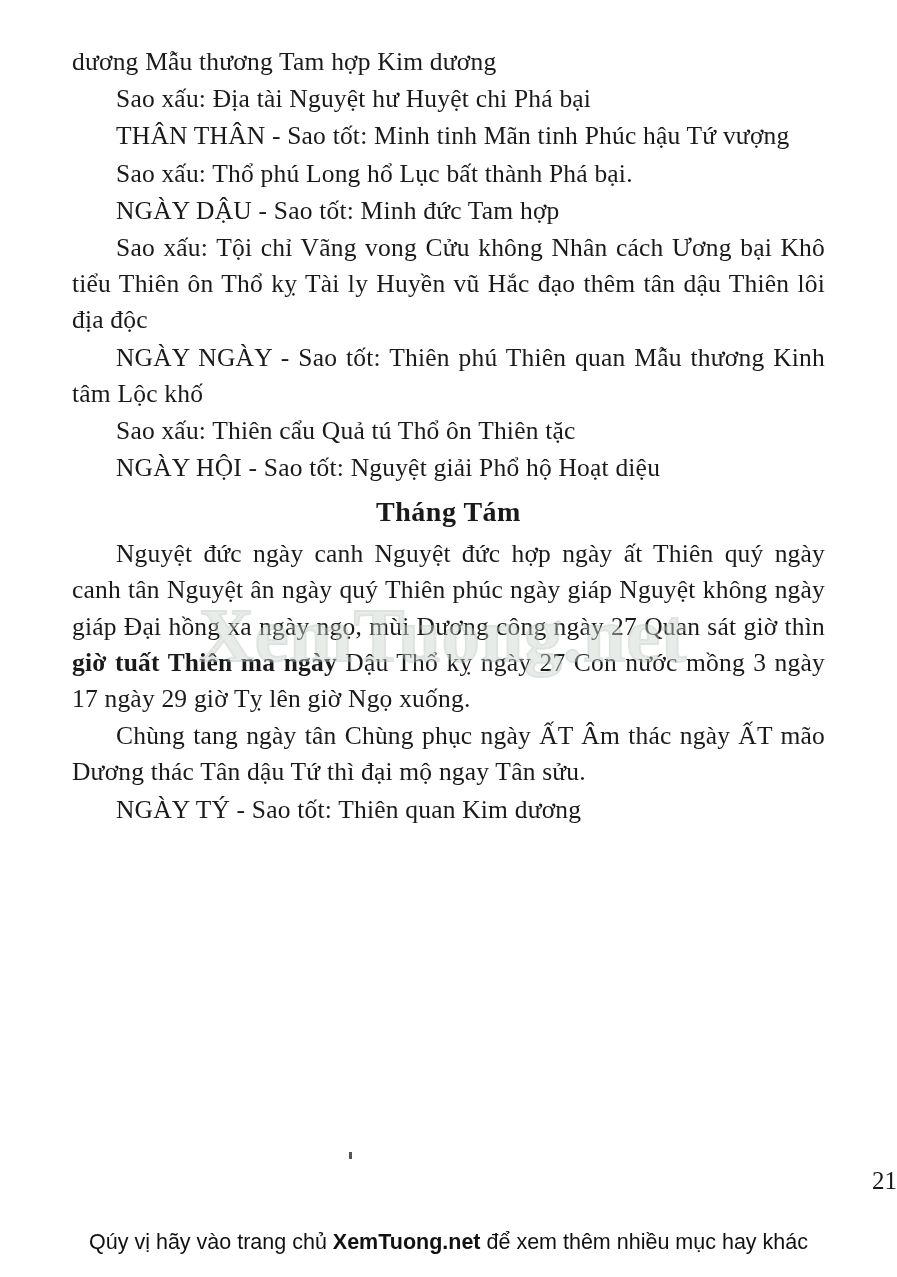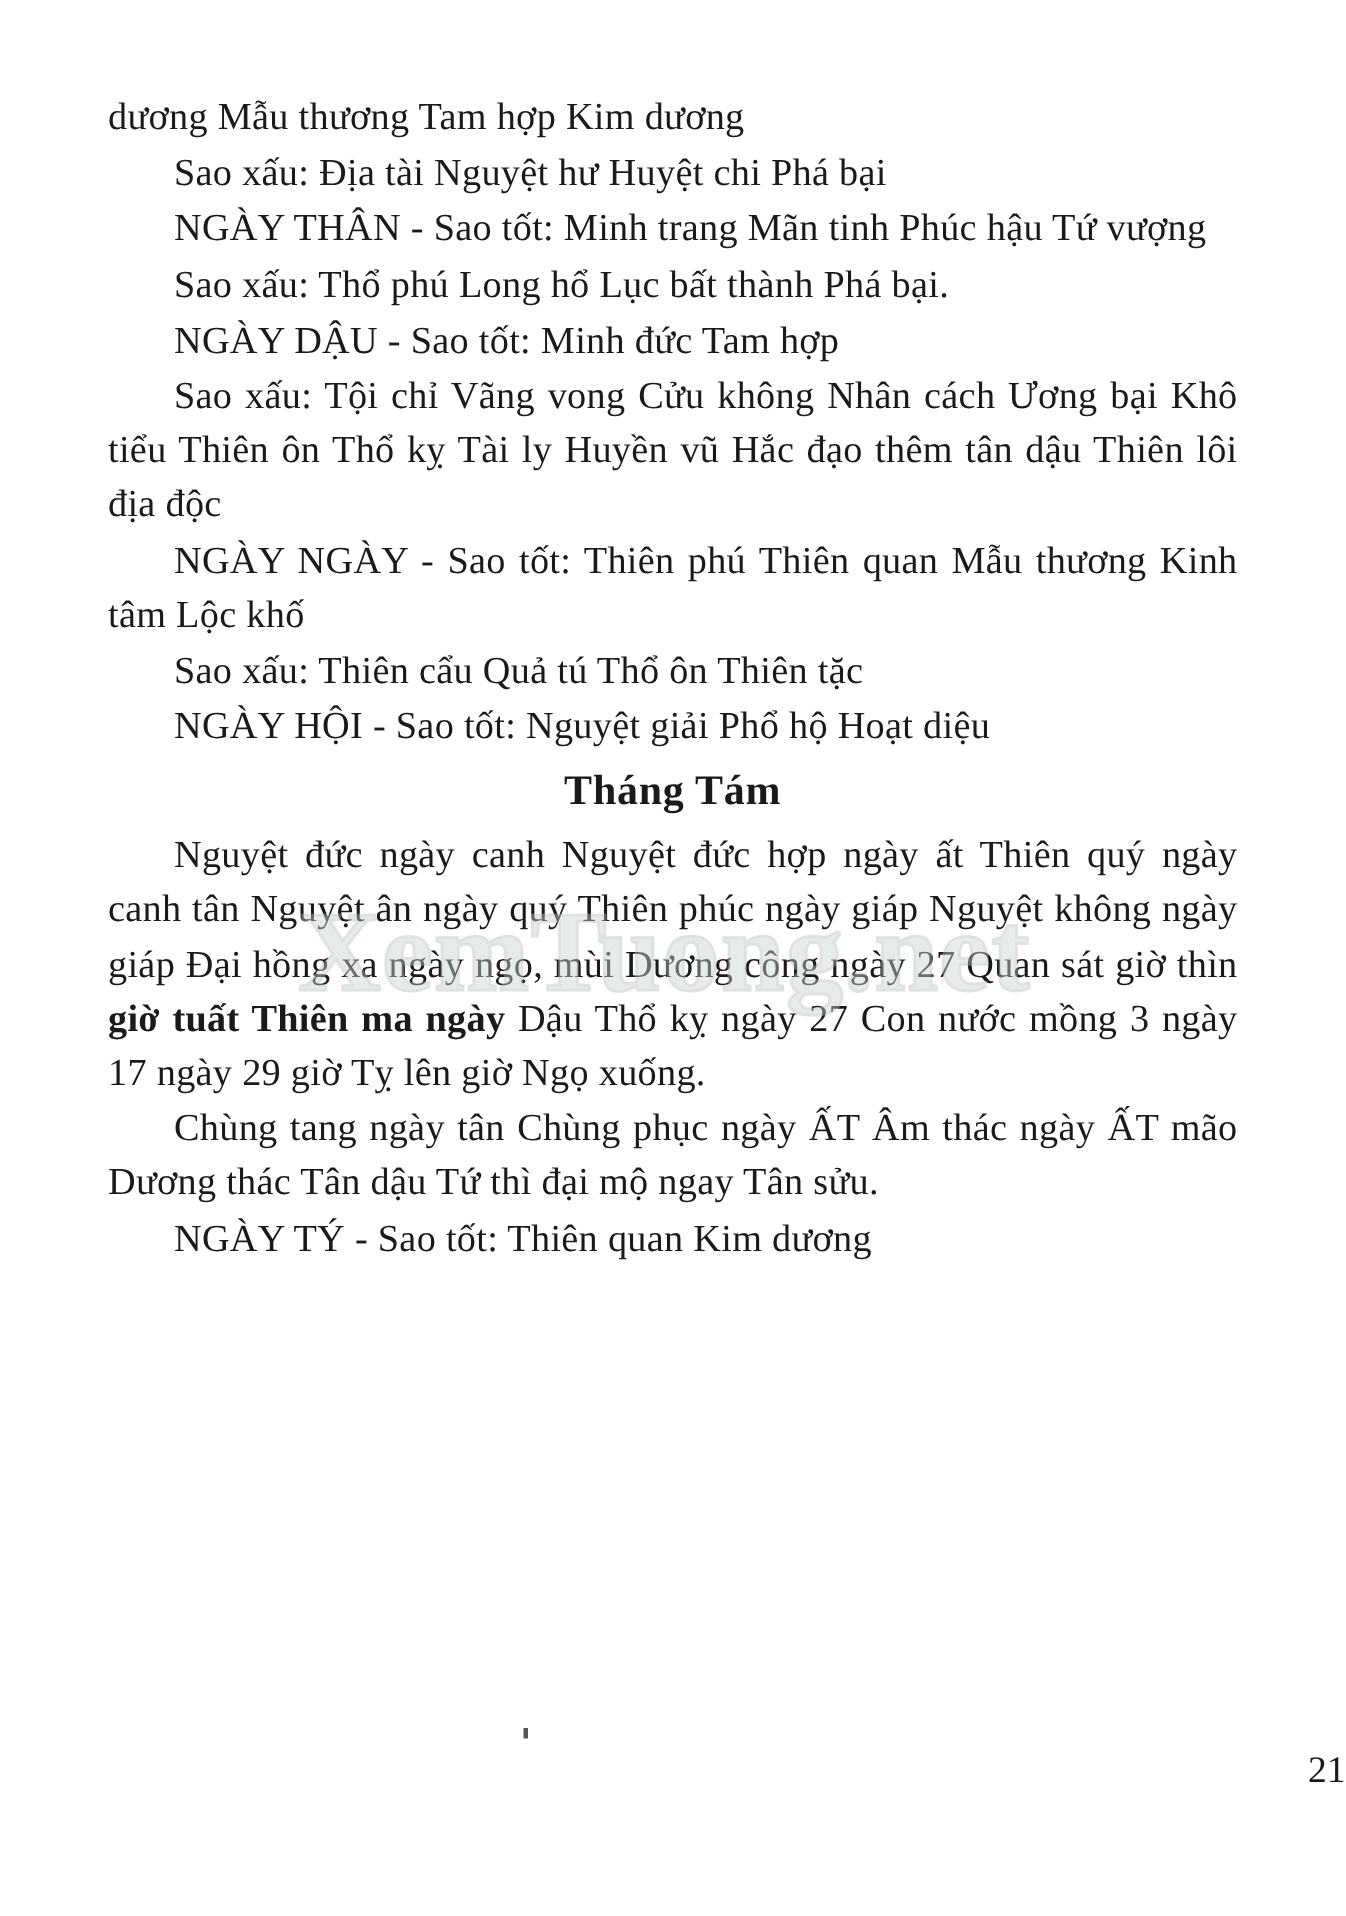--- a/index.html
+++ b/index.html
@@ -13,21 +13,21 @@
     position: relative;
     font-family: "Liberation Serif", serif;
     color: #1a1a1a;
     overflow: hidden;
   }
   .page {
     position: relative;
     width: 897px;
     height: 1277px;
     box-sizing: border-box;
-    padding: 60px 72px 0 72px;
+    padding: 44px 72px 0 72px;
   }
   .body-text {
     font-size: 25.5px;
     line-height: 1.42;
     text-align: justify;
     text-justify: inter-word;
     letter-spacing: 0.2px;
   }
   .para {
     margin: 0 0 1px 0;
@@ -104,21 +104,21 @@
 </style>
 </head>
 <body>
 
 <div class="page">
 
   <div class="body-text">
 
     <p class="para noindent last-line-left">dương Mẫu thương Tam hợp Kim dương</p>
     <p class="para last-line-left">Sao xấu: Địa tài Nguyệt hư Huyệt chi Phá bại</p>
-    <p class="para last-line-left">NGÀY THÂN - Sao tốt: Minh trang Mãn tinh Phúc hậu Tứ vượng</p>
+    <p class="para last-line-left">THÂN THÂN - Sao tốt: Minh tinh Mãn tinh Phúc hậu Tứ vượng</p>
     <p class="para last-line-left">Sao xấu: Thổ phú Long hổ Lục bất thành Phá bại.</p>
     <p class="para last-line-left">NGÀY DẬU - Sao tốt: Minh đức Tam hợp</p>
     <p class="para last-line-left">Sao xấu: Tội chỉ Vãng vong Cửu không Nhân cách Ương bại Khô tiểu Thiên ôn Thổ kỵ Tài ly Huyền vũ Hắc đạo thêm tân dậu Thiên lôi địa độc</p>
     <p class="para last-line-left">NGÀY NGÀY - Sao tốt: Thiên phú Thiên quan Mẫu thương Kinh tâm Lộc khố</p>
     <p class="para last-line-left">Sao xấu: Thiên cẩu Quả tú Thổ ôn Thiên tặc</p>
     <p class="para last-line-left">NGÀY HỘI - Sao tốt: Nguyệt giải Phổ hộ Hoạt diệu</p>
 
     <h2 class="section-title">Tháng Tám</h2>
 
     <p class="para">
@@ -131,14 +131,17 @@
   </div>
 
   <div class="watermark">
     <span class="watermark-text">XemTuong.net</span>
   </div>
 
   <div class="dot-marker"></div>
 
   <div class="page-number">21</div>
 
+  <div class="footer-note">
+    <span>Qúy vị hãy vào trang chủ </span><span class="brand">XemTuong.net</span><span> để xem thêm nhiều mục hay khác</span>
+  </div>
 
 </div>
 
 </body></html>

